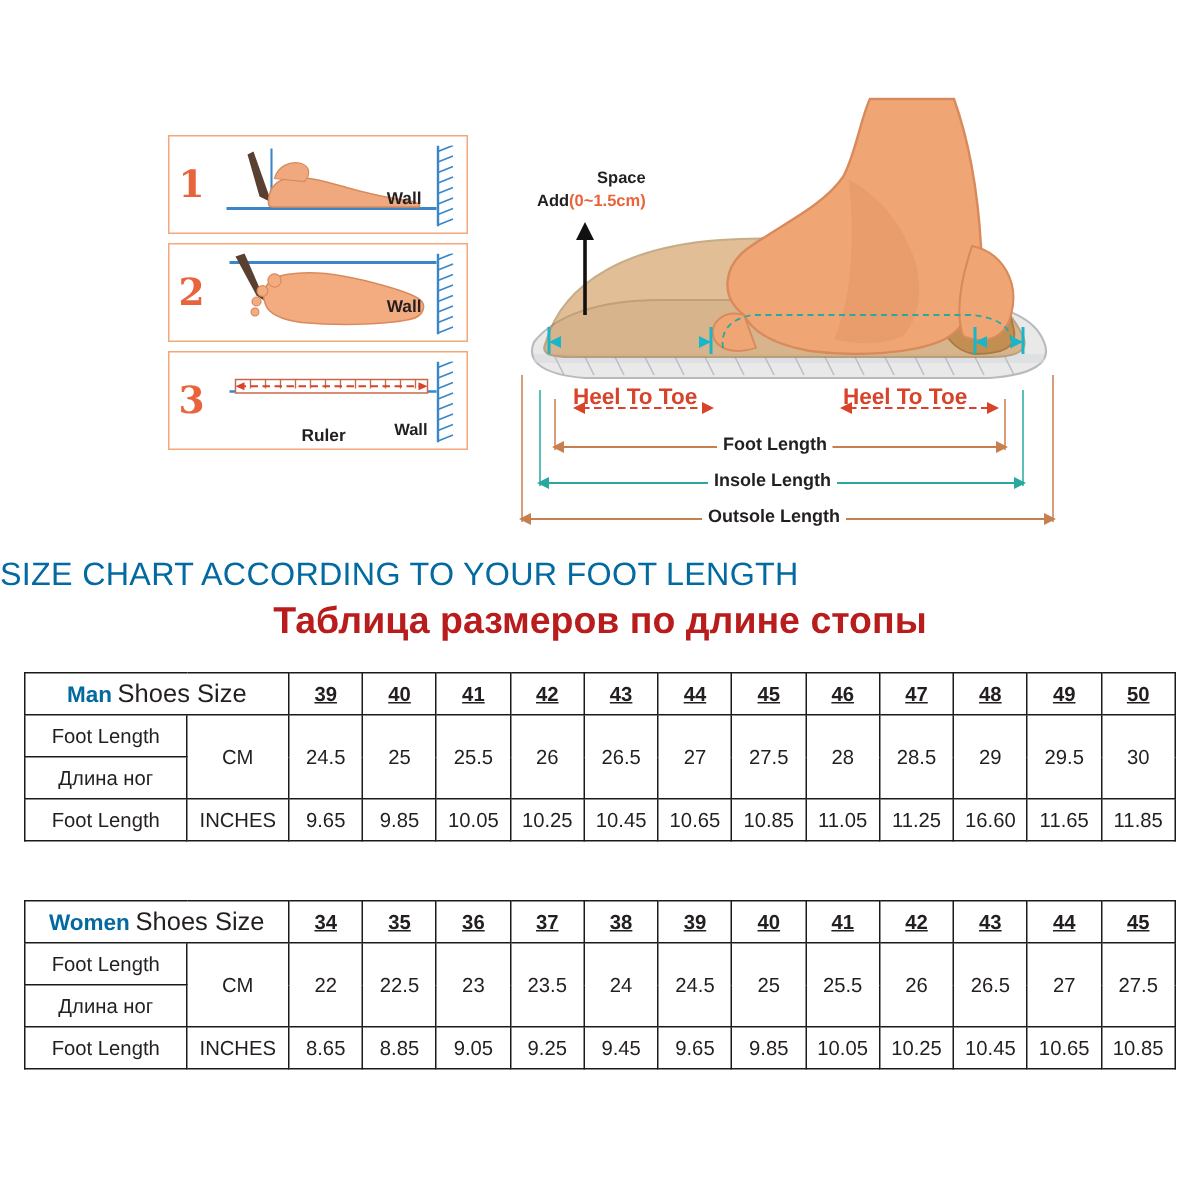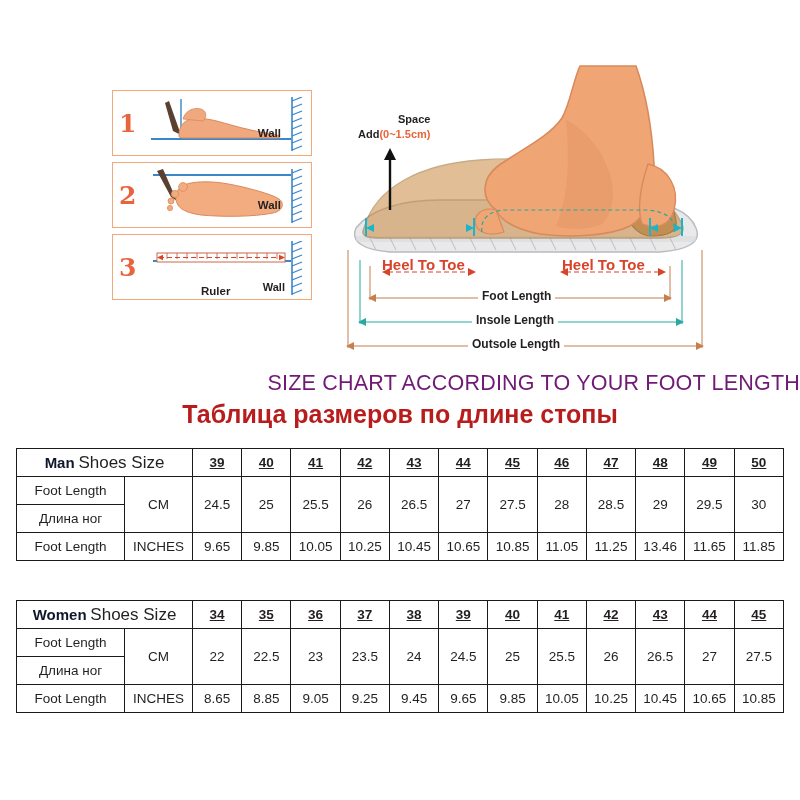--- a/index.html
+++ b/index.html
@@ -117,24 +117,24 @@
   .heel-toe {
     position: absolute;
     font-size: 15px;
     font-weight: bold;
     color: #d8432a;
     white-space: nowrap;
   }
 
   
   .title-en {
-    text-align: right;
+    text-align: left;
     font-size: 21.5px;
     letter-spacing: .2px;
-    color: #701a75;
+    color: #0369a1;
     margin-top: 6px;
   }
   .title-ru {
     text-align: center;
     font-size: 25px;
     font-weight: bold;
     color: #b91c1c;
     margin-top: 4px;
   }
 
@@ -165,21 +165,21 @@
     font-weight: bold;
     font-size: 14.5px;
     text-decoration: underline;
   }
   td.hdr-first {
     background: #f2a07a;
     font-size: 13px;
     text-align: center;
   }
   td.hdr-first .grp {
-    color: #0f172a;
+    color: #0369a1;
     font-size: 15px;
     font-weight: bold;
     text-align: center;
   }
   td.hdr-first .sub {
     color: #231f20;
     font-size: 17px;
   }
   td.lbl {
     font-size: 13px;
@@ -478,21 +478,21 @@
         <td class="unit">INCHES</td>
         <td>9.65</td>
         <td>9.85</td>
         <td>10.05</td>
         <td>10.25</td>
         <td>10.45</td>
         <td>10.65</td>
         <td>10.85</td>
         <td>11.05</td>
         <td>11.25</td>
-        <td>13.46</td>
+        <td>16.60</td>
         <td>11.65</td>
         <td>11.85</td>
       </tr>
     </tbody>
   </table>
 
   <div class="sep"></div>
 
   <table class="size">
     <colgroup>

